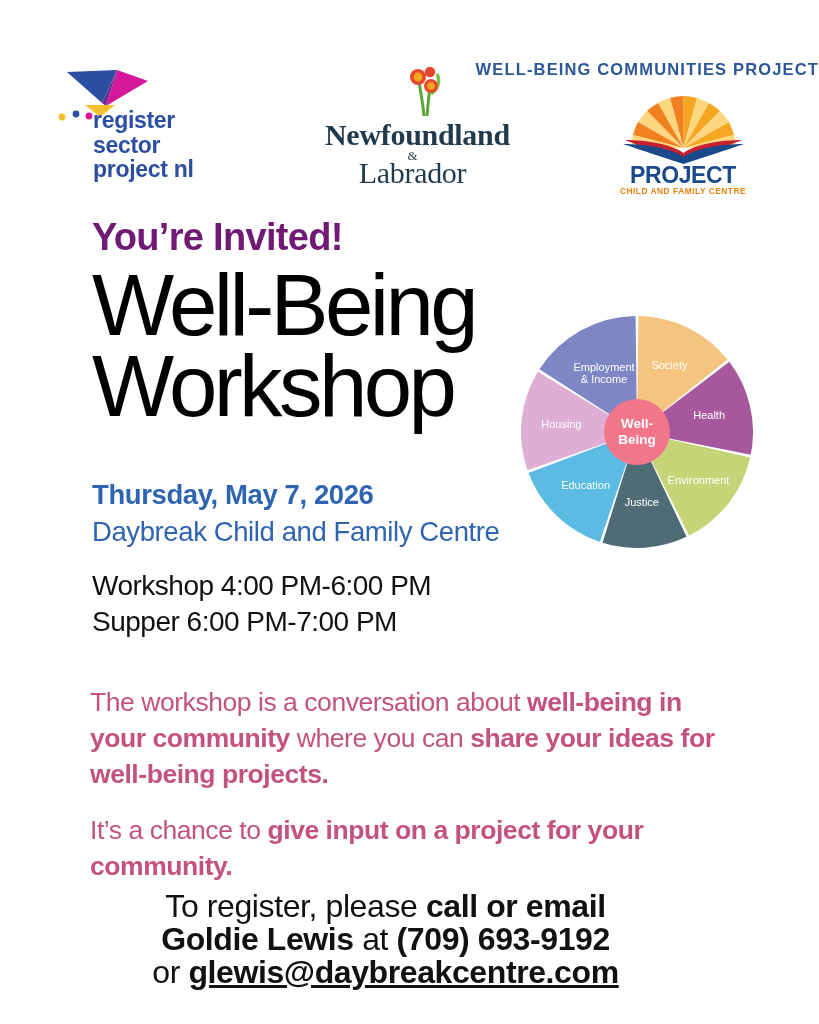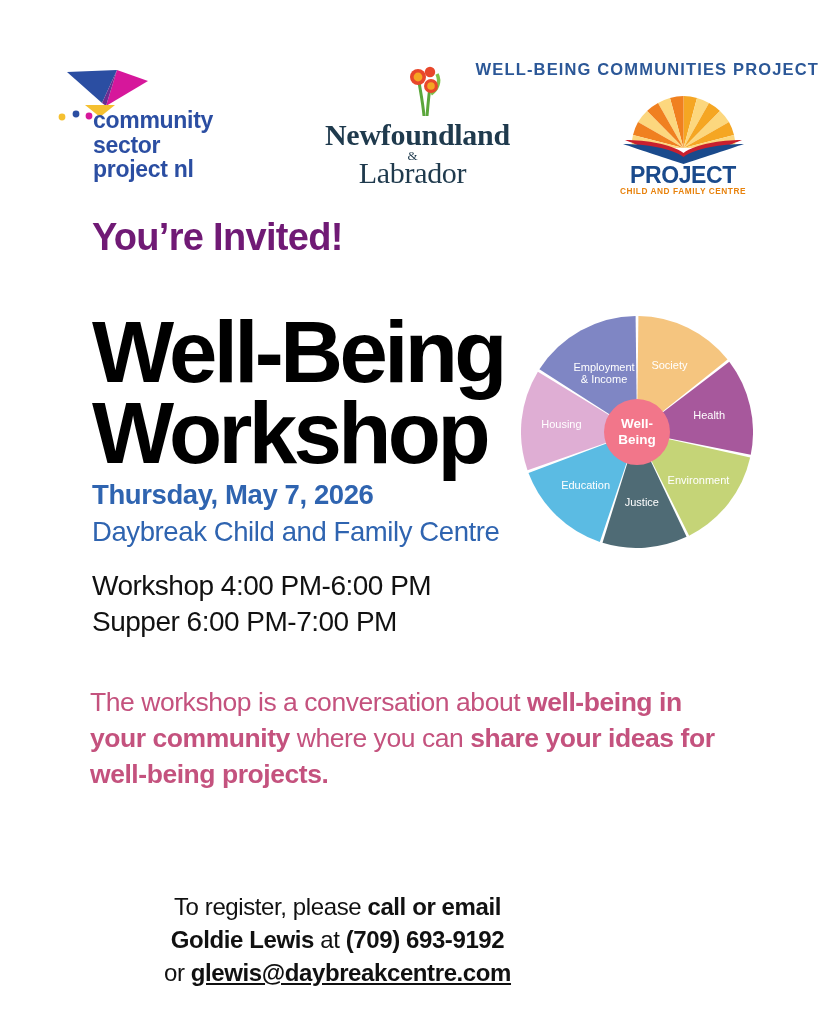--- a/index.html
+++ b/index.html
@@ -158,26 +158,25 @@
     font-size: 38px;
     font-weight: bold;
     color: #701a75;
     letter-spacing: -0.7px;
   }
   .bigtitle {
     position: absolute;
     left: 92px;
     top: 264px;
     font-size: 87px;
-    font-weight: bold;
+    font-weight: normal;
     line-height: 81px;
     color: #000000;
     letter-spacing: -3.6px;
     z-index: 4;
-    margin-top: 47px;
   }
 
   
   .wheel {
     position: absolute;
     left: 521px;
     top: 316px;
     width: 232px;
     height: 232px;
     z-index: 2;
@@ -234,24 +233,25 @@
   }
   .pink-para b { font-weight: bold; }
 
   
   .footer {
     position: absolute;
     left: 0;
     top: 890px;
     width: 675px;
     text-align: center;
-    font-size: 24px;
+    font-size: 32px;
     line-height: 33px;
     color: #111111;
     letter-spacing: -0.4px;
+    padding-left: 48px;
   }
   .footer b { font-weight: bold; }
   .footer .mail { font-weight: bold; text-decoration: underline; }
 </style>
 </head>
 <body>
 
 <div id="poster">
 
   <div class="project-title">WELL-BEING COMMUNITIES PROJECT</div>
@@ -262,21 +262,21 @@
       <svg class="csc-mark" viewBox="0 0 110 68">
         <polygon points="12,7 62,5 47,38" fill="#2b4ea2"></polygon>
         <polygon points="62,5 93,16 51,41" fill="#d6179b"></polygon>
         <polygon points="47,38 62,5 51,41" fill="#6a2d91"></polygon>
         <polygon points="30,40 60,40 45,52" fill="#f5c030"></polygon>
         <circle cx="7" cy="52" r="3.4" fill="#f5c030"></circle>
         <circle cx="21" cy="49" r="3.4" fill="#2b4ea2"></circle>
         <circle cx="34" cy="51" r="3.4" fill="#d6179b"></circle>
       </svg>
       <div class="csc-words">
-        <div>community</div>
+        <div>register</div>
         <div>sector</div>
         <div>project nl</div>
       </div>
     </div>
 
     <div class="nl-logo">
       <svg class="nl-flowers" viewBox="0 0 56 54">
         <path d="M22 18 C24 30 26 40 27 52" stroke="#5ba63b" stroke-width="3" fill="none"></path>
         <path d="M34 16 C32 28 31 40 30 52" stroke="#5ba63b" stroke-width="3" fill="none"></path>
         <path d="M40 10 C44 18 40 26 34 30" stroke="#7ec04a" stroke-width="3.5" fill="none"></path>
@@ -348,20 +348,21 @@
   <div class="date-line">Thursday, May 7, 2026</div>
   <div class="venue-line">Daybreak Child and Family Centre</div>
 
   <div class="times">
     <div>Workshop 4:00 PM-6:00 PM</div>
     <div>Supper 6:00 PM-7:00 PM</div>
   </div>
 
   <div class="pink-block">
     <p class="pink-para"><span>The workshop is a conversation about </span><b>well-being in your community</b><span> where you can </span><b>share your ideas for well-being projects.</b></p>
+    <p class="pink-para"><span>It’s a chance to </span><b>give input on a project for your community.</b></p>
   </div>
 
   <div class="footer">
     <div><span>To register, please </span><b>call or email</b></div>
     <div><b>Goldie Lewis</b><span> at </span><b>(709) 693-9192</b></div>
     <div><span>or </span><span class="mail">glewis@daybreakcentre.com</span></div>
   </div>
 
 </div>
 

